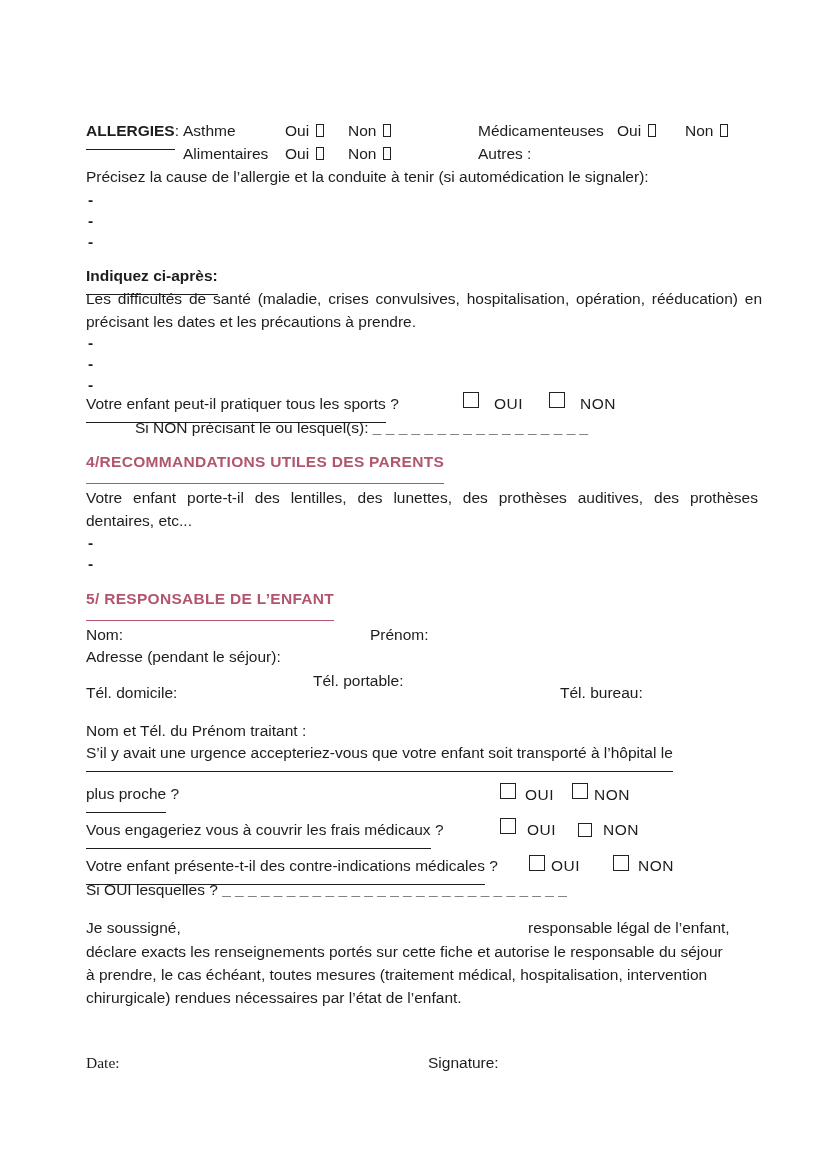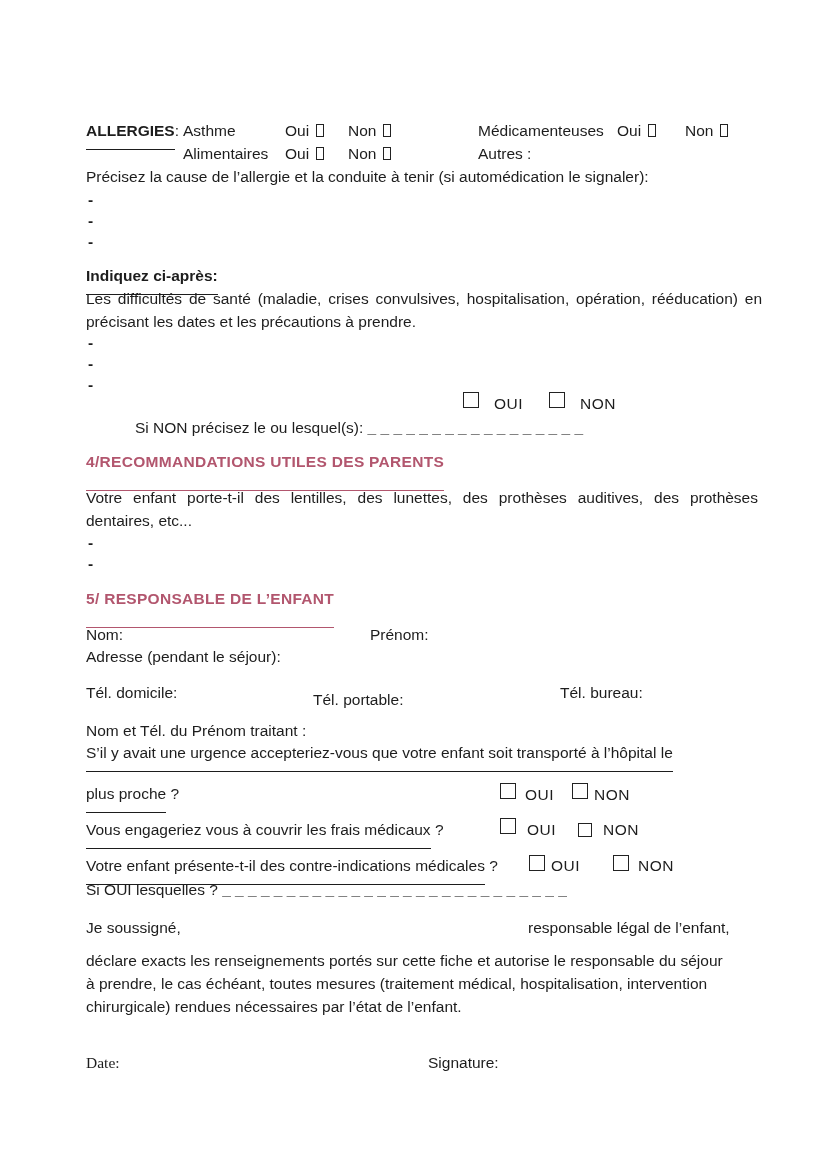--- a/index.html
+++ b/index.html
@@ -14,21 +14,21 @@
     overflow:hidden;
   }
   .t { position:absolute; white-space:nowrap; line-height:20px; }
   .p { position:absolute; line-height:22.5px; text-align:justify; }
   .b { font-weight:bold; }
   .u { border-bottom:1.6px solid #1d1d1d; padding-bottom:10px; }
   .h {
     font-weight:bold;
     color:#b2566e;
     border-bottom:1.6px solid #b2566e;
-    padding-bottom:18px;
+    padding-bottom:11px;
     letter-spacing:.3px;
   }
   .cb {
     display:inline-block;
     width:16px; height:16px;
     border:1.8px solid #222;
     background:#fff;
     vertical-align:-3px;
   }
   .cb.sm { width:14px; height:14px; vertical-align:-3px; }
@@ -64,39 +64,40 @@
   <span class="t b" style="left:88px; top:190px;">-</span>
   <span class="t b" style="left:88px; top:211px;">-</span>
   <span class="t b" style="left:88px; top:232px;">-</span>
 
   <span class="t" style="left:86px; top:266px;"><span class="b u">Indiquez ci-après:</span></span>
   <div class="p" style="left:86px; top:288px; width:676px;">Les difficultés de santé (maladie, crises convulsives, hospitalisation, opération, rééducation) en précisant les dates et les précautions à prendre.</div>
   <span class="t b" style="left:88px; top:333px;">-</span>
   <span class="t b" style="left:88px; top:354px;">-</span>
   <span class="t b" style="left:88px; top:375px;">-</span>
 
+  <span class="t" style="left:86px; top:394px;"><span class="u">Votre enfant peut-il pratiquer tous les sports</span><span> ?</span></span>
   <span class="cb" style="position:absolute; left:463px; top:392px;"></span>
   <span class="t caps" style="left:494px; top:394px;">OUI</span>
   <span class="cb" style="position:absolute; left:549px; top:392px;"></span>
   <span class="t caps" style="left:580px; top:394px;">NON</span>
-  <span class="t" style="left:135px; top:418px;"><span>Si NON précisez le ou lesquel(s):</span> <span class="b">_ _ _ _ _ _ _ _ _ _ _ _ _ _ _ _ _</span></span>
+  <span class="t" style="left:135px; top:418px;"><span>Si NON précisant le ou lesquel(s):</span> <span class="b">_ _ _ _ _ _ _ _ _ _ _ _ _ _ _ _ _</span></span>
 
   <span class="t h" style="left:86px; top:452px;">4/RECOMMANDATIONS UTILES DES PARENTS</span>
   <div class="p" style="left:86px; top:487px; width:672px;">Votre enfant porte-t-il des lentilles, des lunettes, des prothèses auditives, des prothèses dentaires, etc...</div>
   <span class="t b" style="left:88px; top:533px;">-</span>
   <span class="t b" style="left:88px; top:554px;">-</span>
 
   <span class="t h" style="left:86px; top:589px;">5/ RESPONSABLE DE L’ENFANT</span>
 
   <span class="t" style="left:86px; top:625px;">Nom:</span>
   <span class="t" style="left:370px; top:625px;">Prénom:</span>
   <span class="t" style="left:86px; top:647px;">Adresse (pendant le séjour):</span>
 
   <span class="t" style="left:86px; top:683px;">Tél. domicile:</span>
-  <span class="t" style="left:313px; top:690px;text-align:right;">Tél. portable:</span>
+  <span class="t" style="left:313px; top:671px;text-align:right;">Tél. portable:</span>
   <span class="t" style="left:560px; top:683px;">Tél. bureau:</span>
 
   <span class="t" style="left:86px; top:721px;">Nom et Tél. du Prénom traitant :</span>
 
   <span class="t" style="left:86px; top:727px;margin-top:16px;"><span class="u">S’il y avait une urgence accepteriez-vous que votre enfant soit transporté à l’hôpital le</span></span>
   <span class="t" style="left:86px; top:784px;"><span class="u">plus proche</span><span> ?</span></span>
   <span class="cb" style="position:absolute; left:500px; top:783px;"></span>
   <span class="t caps" style="left:525px; top:785px;">OUI</span>
   <span class="cb" style="position:absolute; left:572px; top:783px;"></span>
   <span class="t caps" style="left:594px; top:785px;">NON</span>
@@ -109,18 +110,18 @@
 
   <span class="t" style="left:86px; top:856px;"><span class="u">Votre enfant présente-t-il des contre-indications médicales</span><span> ?</span></span>
   <span class="cb" style="position:absolute; left:529px; top:855px;"></span>
   <span class="t caps" style="left:551px; top:856px;">OUI</span>
   <span class="cb" style="position:absolute; left:613px; top:855px;"></span>
   <span class="t caps" style="left:638px; top:856px;">NON</span>
   <span class="t" style="left:86px; top:880px;"><span>Si OUI lesquelles ?</span> <span class="b">_ _ _ _ _ _ _ _ _ _ _ _ _ _ _ _ _ _ _ _ _ _ _ _ _ _ _</span></span>
 
   <span class="t" style="left:86px; top:918px;">Je soussigné,</span>
   <span class="t" style="left:528px; top:918px;">responsable légal de l’enfant,</span>
-  <div class="p" style="left:86px; top:940px; width:648px; text-align:left; line-height:23px;margin-top:9px;">déclare exacts les renseignements portés sur cette fiche et autorise le responsable du séjour à prendre, le cas échéant, toutes mesures (traitement médical, hospitalisation, intervention chirurgicale) rendues nécessaires par l’état de l’enfant.</div>
+  <div class="p" style="left:86px; top:940px; width:648px; text-align:left; line-height:23px;">déclare exacts les renseignements portés sur cette fiche et autorise le responsable du séjour à prendre, le cas échéant, toutes mesures (traitement médical, hospitalisation, intervention chirurgicale) rendues nécessaires par l’état de l’enfant.</div>
 
   <span class="t" style="left:86px; top:1053px;font-family:Liberation Serif, serif;">Date:</span>
   <span class="t" style="left:428px; top:1053px;">Signature:</span>
 
 </div>
 
 </body></html>

